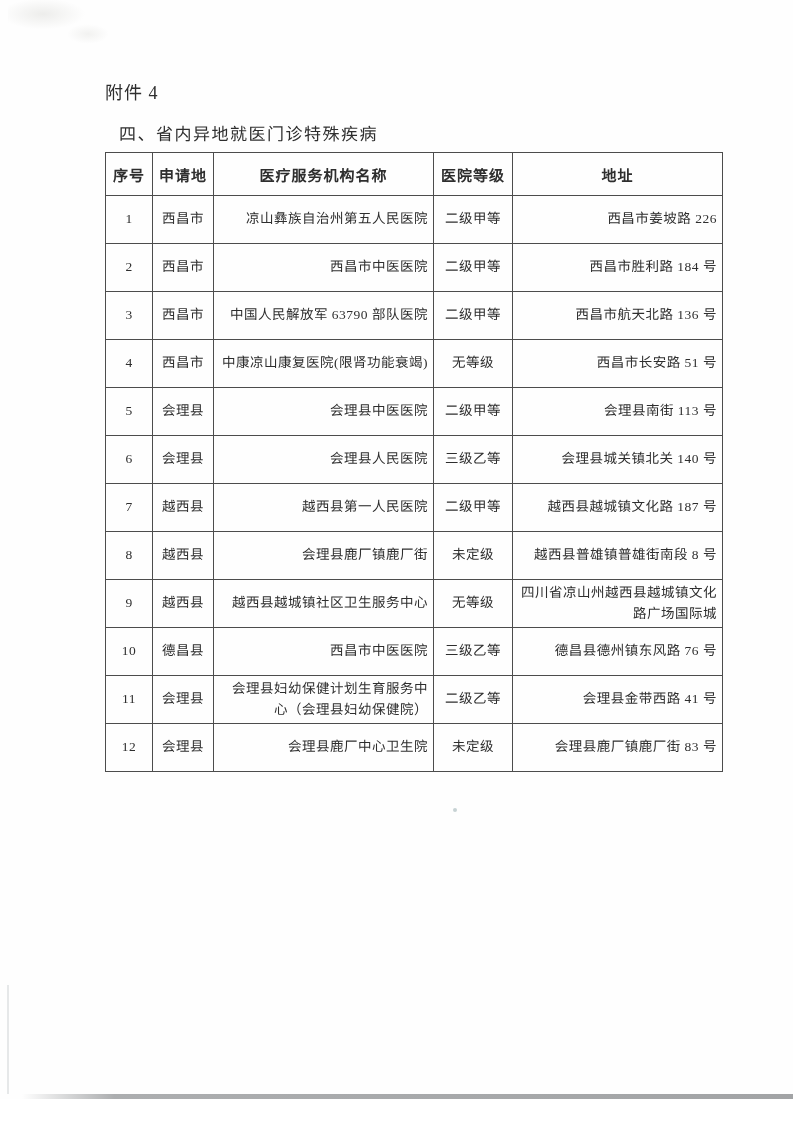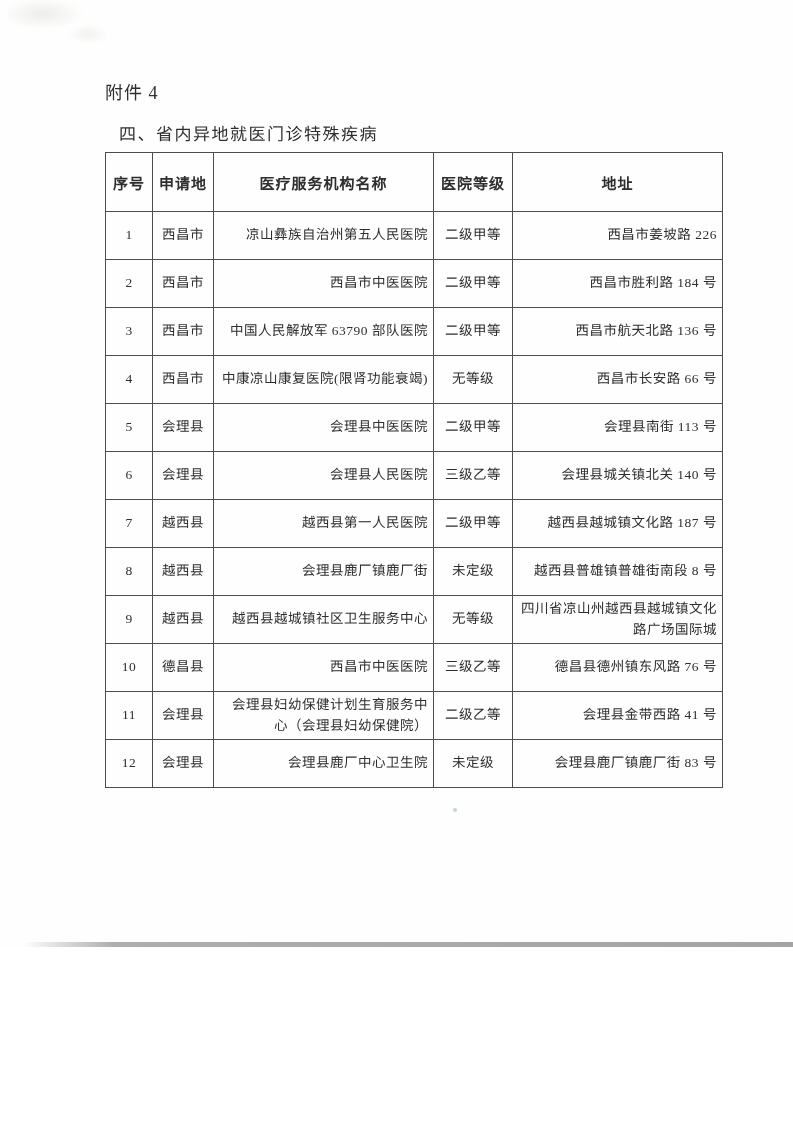--- a/index.html
+++ b/index.html
@@ -3,21 +3,21 @@
 <meta charset="utf-8">
 <style>
   html, body {
     margin: 0;
     padding: 0;
     background: #ffffff;
   }
   .sheet {
     position: relative;
     width: 793px;
-    height: 947px;
+    height: 1099px;
     background: #fefefe;
     overflow: hidden;
     font-family: "Liberation Serif", "DejaVu Serif", serif;
     color: #2e2e2e;
   }
   
   .smudge-tl {
     position: absolute;
     left: 8px; top: 0px;
     width: 100px; height: 48px;
@@ -68,21 +68,21 @@
   }
   table.doc-table, table.doc-table th, table.doc-table td {
     border: 1.5px solid #4c4c4c;
   }
   table.doc-table th {
     height: 38px;
     font-size: 15px;
     font-weight: bold;
     text-align: center;
     letter-spacing: 1px;
-    padding: 10px 4px;
+    padding: 2px 4px;
   }
   table.doc-table td {
     height: 41px;
     font-size: 13.5px;
     line-height: 1.5;
     padding: 3px 5px;
     letter-spacing: 0.5px;
   }
   td.al-center { text-align: center; }
   td.al-left   { text-align: right; }
@@ -138,21 +138,21 @@
           <td class="al-center">西昌市</td>
           <td class="al-left">中国人民解放军 63790 部队医院</td>
           <td class="al-center">二级甲等</td>
           <td class="al-left">西昌市航天北路 136 号</td>
         </tr>
         <tr>
           <td class="al-center">4</td>
           <td class="al-center">西昌市</td>
           <td class="al-left">中康凉山康复医院(限肾功能衰竭)</td>
           <td class="al-center">无等级</td>
-          <td class="al-left">西昌市长安路 66 号</td>
+          <td class="al-left">西昌市长安路 51 号</td>
         </tr>
         <tr>
           <td class="al-center">5</td>
           <td class="al-center">会理县</td>
           <td class="al-left">会理县中医医院</td>
           <td class="al-center">二级甲等</td>
           <td class="al-left">会理县南街 113 号</td>
         </tr>
         <tr>
           <td class="al-center">6</td>

